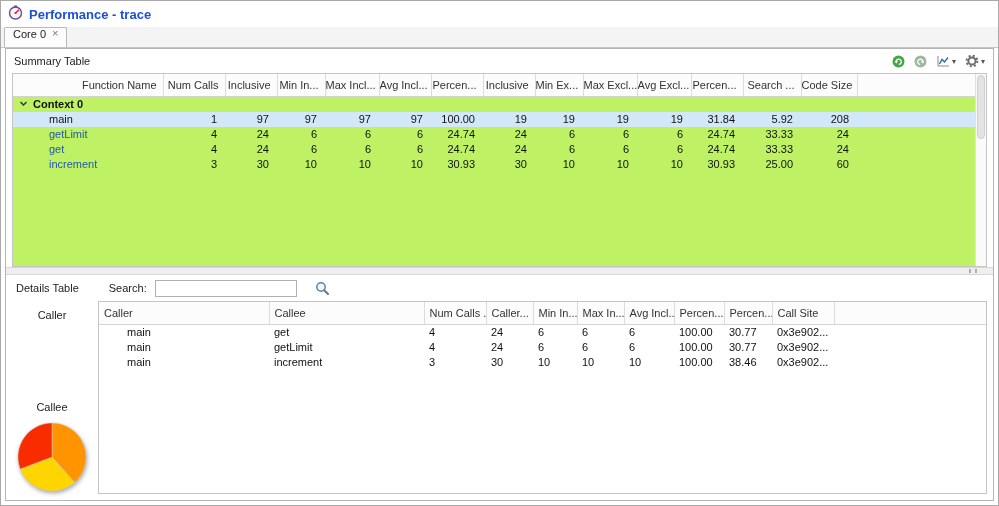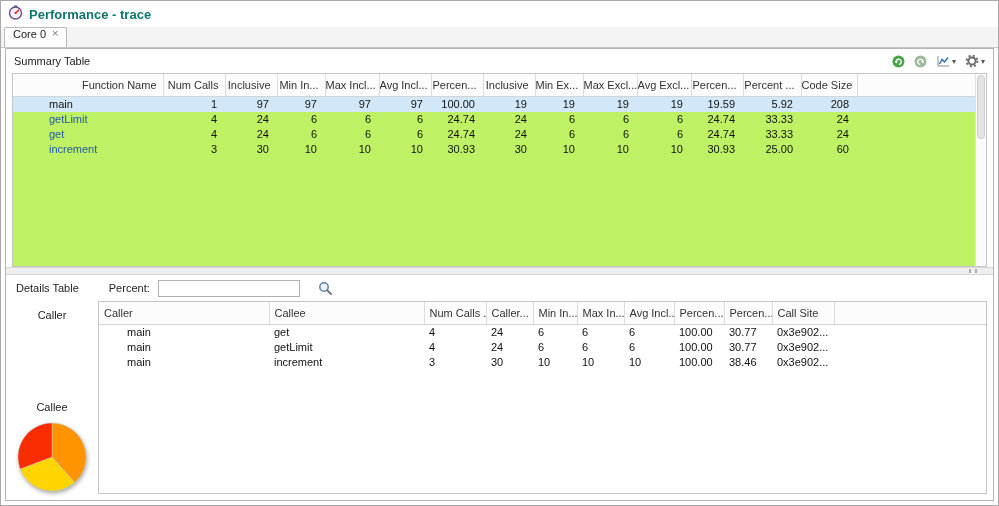--- a/index.html
+++ b/index.html
@@ -4,21 +4,21 @@
 <style>
   * { box-sizing: border-box; margin: 0; padding: 0; }
   html,body { width:999px; height:506px; }
   body { font-family: "Liberation Sans", sans-serif; background:#ffffff; }
 
   .window { width:999px; height:506px; background:#fff; border:1px solid #a9a9a9;
             display:flex; flex-direction:column; overflow:hidden; }
 
   
   .titlebar { height:26px; display:flex; align-items:center; gap:6px; padding:0 7px; background:#fff; flex:0 0 auto; }
-  .title { color:#0f766e; font-weight:bold; font-size:13px; }
+  .title { color:#1d4ed8; font-weight:bold; font-size:13px; }
 
   
   .tabbar { height:21px; background:#f4f4f4; border-bottom:1px solid #c6c6c6; display:flex; align-items:flex-end; padding-left:3px; flex:0 0 auto; }
   .tab { height:20px; background:#fdfdfd; border:1px solid #b9b9b9; border-bottom:none; display:flex; gap:6px; padding:0 8px; font-size:11px; border-radius:2px 2px 0 0; color:#222; cursor:default; }
   .tab-close { color:#777; font-size:11px; line-height:11px; cursor:pointer; }
 
   
   .view { flex:1; margin:0 4px 4px 4px; border:1px solid #b5b5b5; display:flex; flex-direction:column; background:#fff; overflow:hidden; }
 
   .summary-section { height:218px; display:flex; flex-direction:column; flex:0 0 auto; }
@@ -151,39 +151,44 @@
                 <th>Inclusive</th>
                 <th>Min In...</th>
                 <th>Max Incl...</th>
                 <th>Avg Incl...</th>
                 <th>Percen...</th>
                 <th>Inclusive</th>
                 <th>Min Ex...</th>
                 <th>Max Excl...</th>
                 <th>Avg Excl...</th>
                 <th>Percen...</th>
-                <th>Percent ...</th>
+                <th>Search ...</th>
                 <th>Code Size</th>
                 <th class="spacer"></th>
               </tr>
             </thead>
           <tbody id="summary-body">
+              <tr class="group-row">
+                <td colspan="15"><span class="chev"><svg width="9" height="9" viewBox="0 0 9 9">
+                      <polyline points="1.5,3 4.5,6 7.5,3" fill="none" stroke="#333" stroke-width="1.4"></polyline>
+                    </svg></span><b class="glabel">Context 0</b></td>
+              </tr>
               <tr class="data-row selected">
                 <td class="fn">main</td>
                 <td class="num">1</td>
                 <td class="num">97</td>
                 <td class="num">97</td>
                 <td class="num">97</td>
                 <td class="num">97</td>
                 <td class="num">100.00</td>
                 <td class="num">19</td>
                 <td class="num">19</td>
                 <td class="num">19</td>
                 <td class="num">19</td>
-                <td class="num">19.59</td>
+                <td class="num">31.84</td>
                 <td class="num">5.92</td>
                 <td class="num">208</td>
                 <td></td>
               </tr>
               <tr class="data-row">
                 <td class="fn link">getLimit</td>
                 <td class="num">4</td>
                 <td class="num">24</td>
                 <td class="num">6</td>
                 <td class="num">6</td>
@@ -243,21 +248,21 @@
     <div class="splitter">
       <span class="grip">
           <i></i>
           <i></i>
         </span>
     </div>
 
     <div class="details-section">
       <div class="details-header">
         <span>Details Table</span>
-        <span class="search-label">Percent:</span>
+        <span class="search-label">Search:</span>
         <input class="search-input" type="text" value="" style="">
         <span class="search-btn">
           <svg width="15" height="15" viewBox="0 0 15 15">
             <circle cx="6" cy="6" r="4.2" fill="#eef4fa" stroke="#5b82ad" stroke-width="1.5"></circle>
             <line x1="9.2" y1="9.2" x2="13" y2="13" stroke="#7a7a7a" stroke-width="2.2" stroke-linecap="round"></line>
           </svg>
         </span>
       </div>
 
       <div class="details-body">

